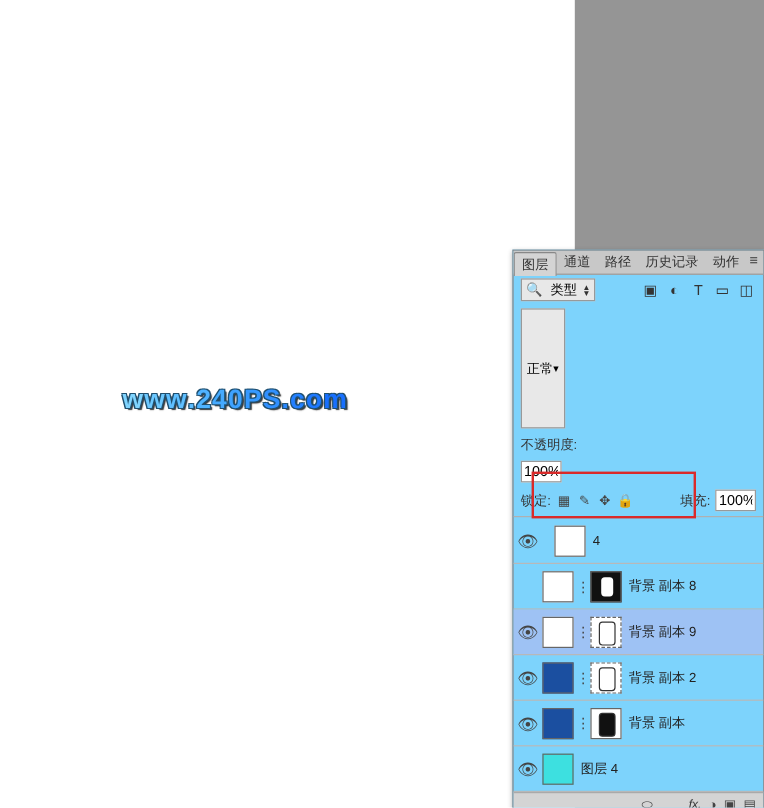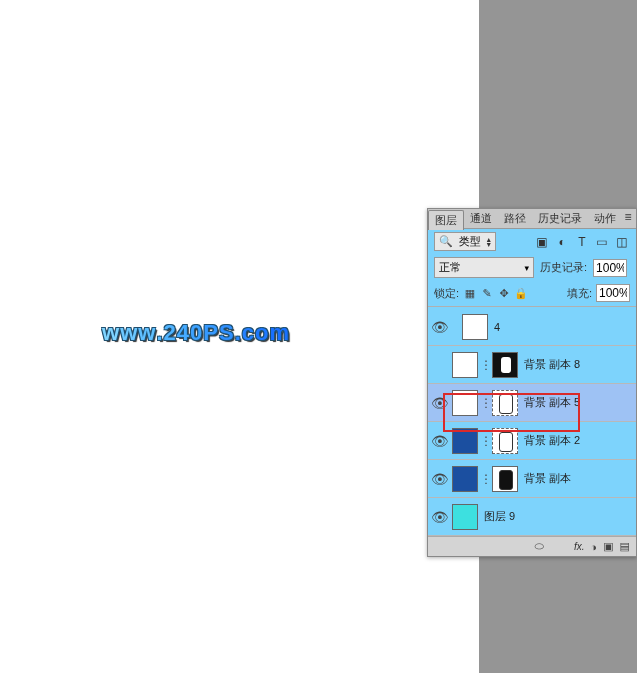--- a/index.html
+++ b/index.html
@@ -7,21 +7,21 @@
     .canvas-area { position: absolute; left: 0; top: 0; width: 479px; height: 673px; background: #fff; }
     .gray-strip { position: absolute; left: 479px; top: 0; width: 158px; height: 673px; background: #959595; }
     .panel { position: absolute; left: 427px; top: 208px; width: 210px; background: #7dd3fc; border: 1px solid #888; box-shadow: 0 1px 4px rgba(0,0,0,0.3); }
     .tabs { display: flex; background: #c8c8c8; border-bottom: 1px solid #999; height: 20px; align-items: center; }
     .tab { padding: 2px 6px; font-size: 11px; color: #333; cursor: pointer; }
     .tab.active { background: #d4d4d4; border: 1px solid #888; border-bottom: none; border-radius: 2px 2px 0 0; position: relative; top: 1px; }
     .filter-row { display: flex; align-items: center; padding: 3px 6px; gap: 4px; }
     .kind-select { display: flex; align-items: center; border: 1px solid #999; background: #e8e8e8; padding: 1px 4px; font-size: 11px; gap: 6px; }
     .kind-select .arrows { font-size: 8px; line-height: 5px; color: #333; }
     .icon-btn { width: 16px; height: 16px; display: flex; align-items: center; justify-content: center; color: #333; font-size: 12px; cursor: pointer; }
-    .blend-row { display: flex; align-items: center; padding: 3px 6px; gap: 6px; }
+    .blend-row { display: flex; align-items: flex-start; padding: 3px 6px; gap: 6px; flex-direction: column; }
     .blend-select { flex: 0 0 100px; border: 1px solid #999; background: #e8e8e8; padding: 2px 4px; font-size: 11px; display: flex; justify-content: space-between; align-items: center; }
     .label { font-size: 11px; color: #333; }
     .pct-input { width: 34px; border: 1px solid #999; background: #fff; font-size: 12px; padding: 1px 2px; text-align: right; }
     .lock-row { display: flex; align-items: center; padding: 3px 6px; gap: 4px; }
     .lock-icons { display: flex; gap: 3px; align-items: center; }
     .lock-ico { width: 14px; height: 14px; display: flex; align-items: center; justify-content: center; font-size: 11px; color: #444; cursor: pointer; }
     .divider { height: 1px; background: #b0b0b0; margin: 1px 0; }
     .layers { display: flex; flex-direction: column; }
     .layer { display: flex; align-items: center; height: 38px; border-bottom: 1px solid #b8b8b8; padding: 0 4px; gap: 4px; }
     .layer.selected { background: #9ec2f4; }
@@ -95,21 +95,21 @@
     <div class="icon-btn">T</div>
     <div class="icon-btn">▭</div>
     <div class="icon-btn">◫</div>
   </div>
 
   <div class="blend-row">
     <div class="blend-select">
       <span>正常</span>
       <span style="font-size:9px">▾</span>
     </div>
-    <span class="label">历史记录:</span>
+    <span class="label">不透明度:</span>
     <input class="pct-input" value="100%" style="">
   </div>
 
   <div class="lock-row">
     <span class="label">锁定:</span>
     <div class="lock-icons">
       <div class="lock-ico">▦</div>
       <div class="lock-ico">✎</div>
       <div class="lock-ico">✥</div>
       <div class="lock-ico">🔒</div>
@@ -140,21 +140,21 @@
       <span class="layer-name">背景 副本 8</span>
     </div>
 
     <div class="layer selected">
       <div class="eye">👁</div>
       <div style="display:flex;align-items:center;gap:2px">
         <span class="thumb white"></span>
         <span class="link">⋮</span>
         <span class="mask item"></span>
       </div>
-      <span class="layer-name">背景 副本 5</span>
+      <span class="layer-name">背景 副本 9</span>
     </div>
 
     <div class="layer">
       <div class="eye">👁</div>
       <div style="display:flex;align-items:center;gap:2px">
         <span class="thumb blue"></span>
         <span class="link">⋮</span>
         <span class="mask item"></span>
       </div>
       <span class="layer-name">背景 副本 2</span>
@@ -168,21 +168,21 @@
         <span class="mask blackitem"></span>
       </div>
       <span class="layer-name">背景 副本</span>
     </div>
 
     <div class="layer">
       <div class="eye">👁</div>
       <div style="display:flex;align-items:center;gap:2px">
         <span class="thumb cyan"></span>
       </div>
-      <span class="layer-name">图层 9</span>
+      <span class="layer-name">图层 4</span>
     </div>
 
   </div>
 
   <div class="action-bar">
     <span class="lnk">⬭</span>
     <span class="fx">fx.</span>
     <span class="lnk">◑</span>
     <span class="lnk">▣</span>
     <span class="lnk">▤</span>

